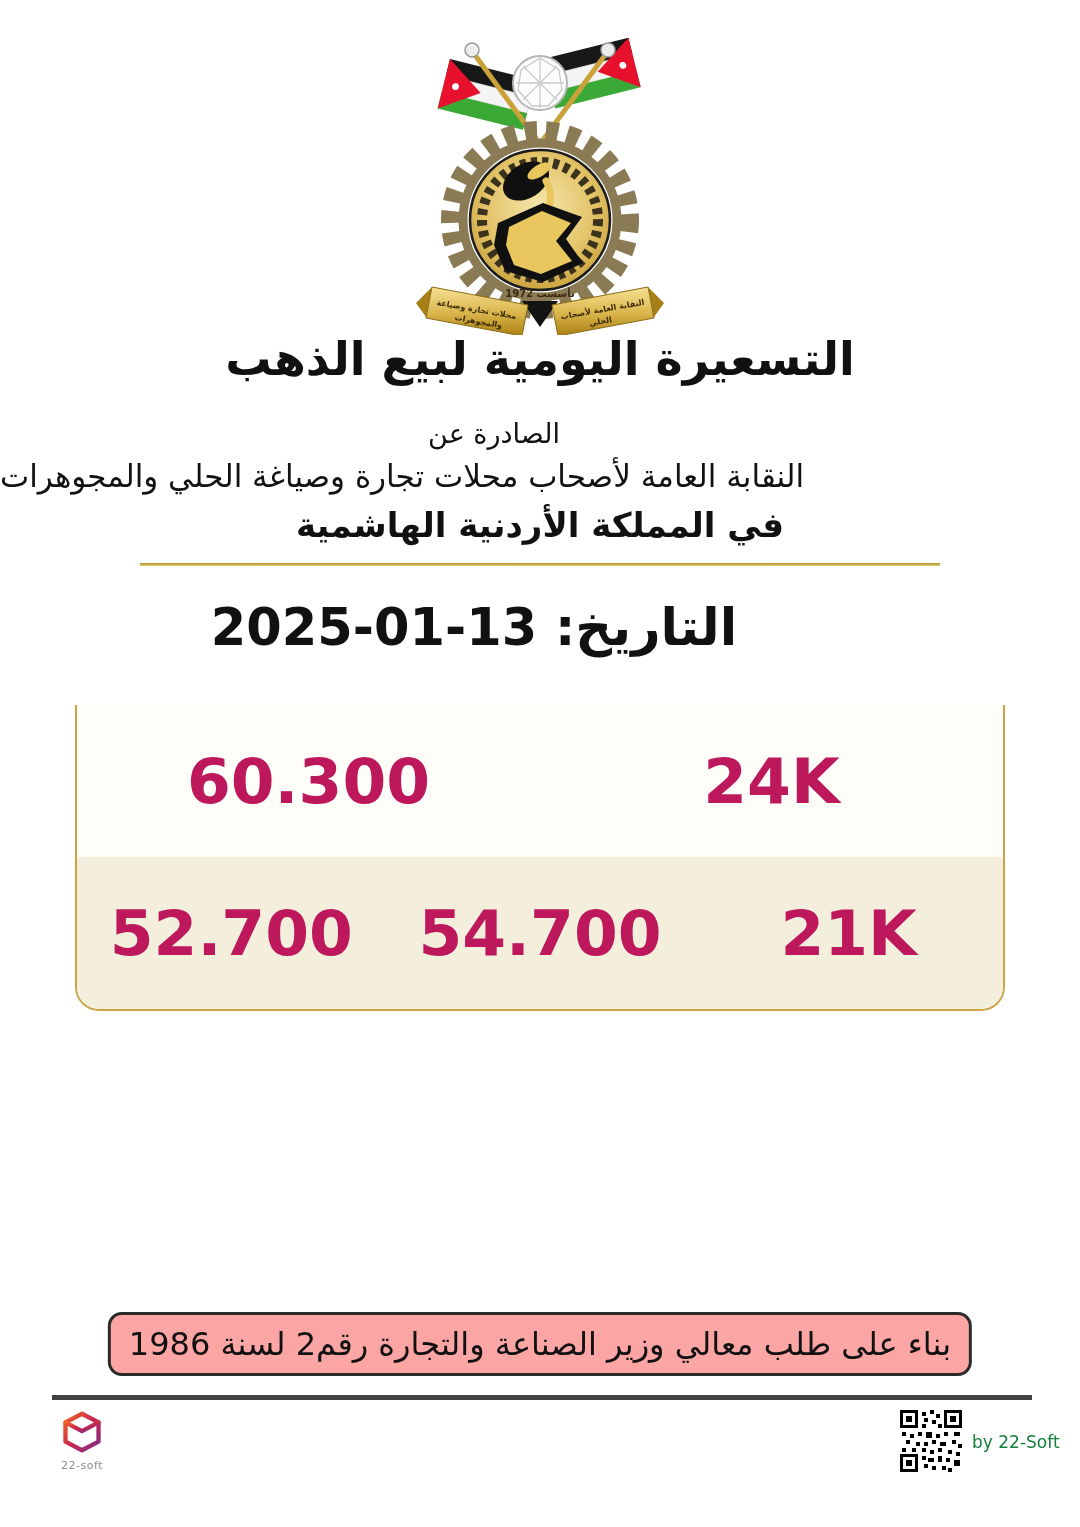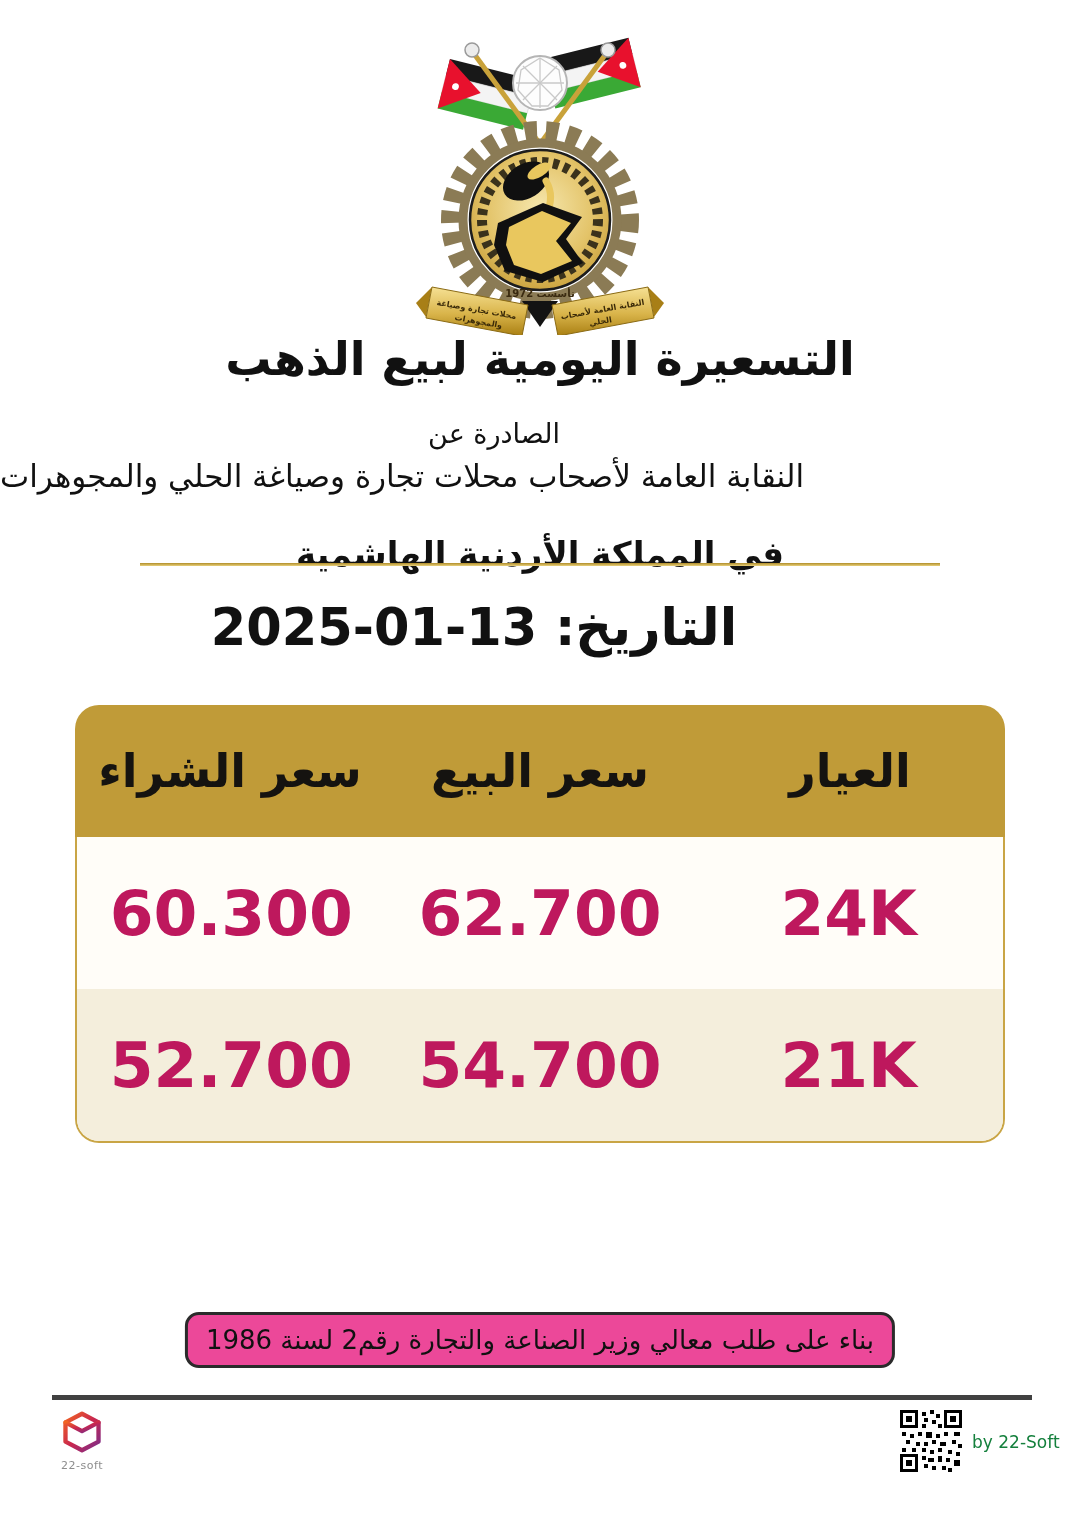--- a/index.html
+++ b/index.html
@@ -10,21 +10,21 @@
   }
   .abs { position:absolute; }
 
   
   .emblem { left:410px; top:35px; width:260px; height:300px; }
 
   
   .title      { left:0; top:332px;  width:1080px; text-align:center; font-size:46px; font-weight:600; direction:rtl; }
   .issued-by  { left:0; top:418px;  width:988px; text-align:center; font-size:27px; direction:rtl; }
   .org-name   { left:0; top:458px;  width:1080px; text-align:left; font-size:31px; direction:rtl; }
-  .location   { left:0; top:505px;  width:1080px; text-align:center; font-size:34px; font-weight:600; direction:rtl;margin-top:29px; }
+  .location   { left:0; top:505px;  width:1080px; text-align:center; font-size:34px; font-weight:600; direction:rtl; }
   .gold-line  { left:140px; top:563px; width:800px; height:3px;
                 background:linear-gradient(to bottom,#b08d2a,#e8d07c); }
   .date-line  { left:0; top:598px; width:948px; text-align:center;
                 font-size:51px; font-weight:800; direction:rtl; letter-spacing:0; }
 
   
   .price-table { left:75px; top:705px; width:930px; }
   .pt-header {
     height:132px; background:#c09b38; border-radius:24px 24px 0 0;
     display:flex; align-items:center;
@@ -36,21 +36,21 @@
   }
   .pt-row { height:152px; display:flex; align-items:center; background:#fffdf8; }
   .pt-row.alt { background:#f4eedc; }
   .cell { flex:1 1 33.33%; text-align:center; direction:rtl; }
   .pt-row .cell { font-size:63px; font-weight:900; color:#be185d; font-family:"DejaVu Sans", sans-serif; }
 
   
   .note-box {
     left:50%; top:1312px; transform:translateX(-50%);
     border:3px solid #2b2b2b; border-radius:14px; padding:10px 18px;
-    font-size:26px; direction:rtl; white-space:nowrap; background:#ec4899;
+    font-size:32px; direction:rtl; white-space:nowrap; background:#fca5a5;
   }
   .bottom-rule { left:52px; top:1395px; width:980px; height:5px; background:#414141; }
 
   .brand { left:52px; top:1410px; width:60px; text-align:center; }
   .brand-text { font-size:11px; color:#8d8d8d; margin-top:1px; letter-spacing:0.5px; }
 
   .qr { left:898px; top:1408px; }
   .credit { left:972px; top:1432px; font-size:17px; color:#15803d; }
 </style>
 </head>
@@ -146,29 +146,23 @@
 </div>
 
 <div class="abs title">التسعيرة اليومية لبيع الذهب</div>
 <div class="abs issued-by">الصادرة عن</div>
 <div class="abs org-name">النقابة العامة لأصحاب محلات تجارة وصياغة الحلي والمجوهرات</div>
 <div class="abs location">في المملكة الأردنية الهاشمية</div>
 <div class="abs gold-line"></div>
 <div class="abs date-line">التاريخ: 13-01-2025</div>
 
 <div class="abs price-table">
-  <div class="pt-header">
-    <div class="cell">سعر الشراء</div>
-    <div class="cell">سعر البيع</div>
-    <div class="cell">العيار</div>
-  </div>
   <div class="pt-body">
     <div class="pt-row">
       <div class="cell">60.300</div>
-      <div class="cell">62.700</div>
       <div class="cell">24K</div>
     </div>
     <div class="pt-row alt">
       <div class="cell">52.700</div>
       <div class="cell">54.700</div>
       <div class="cell">21K</div>
     </div>
   </div>
 </div>
 

